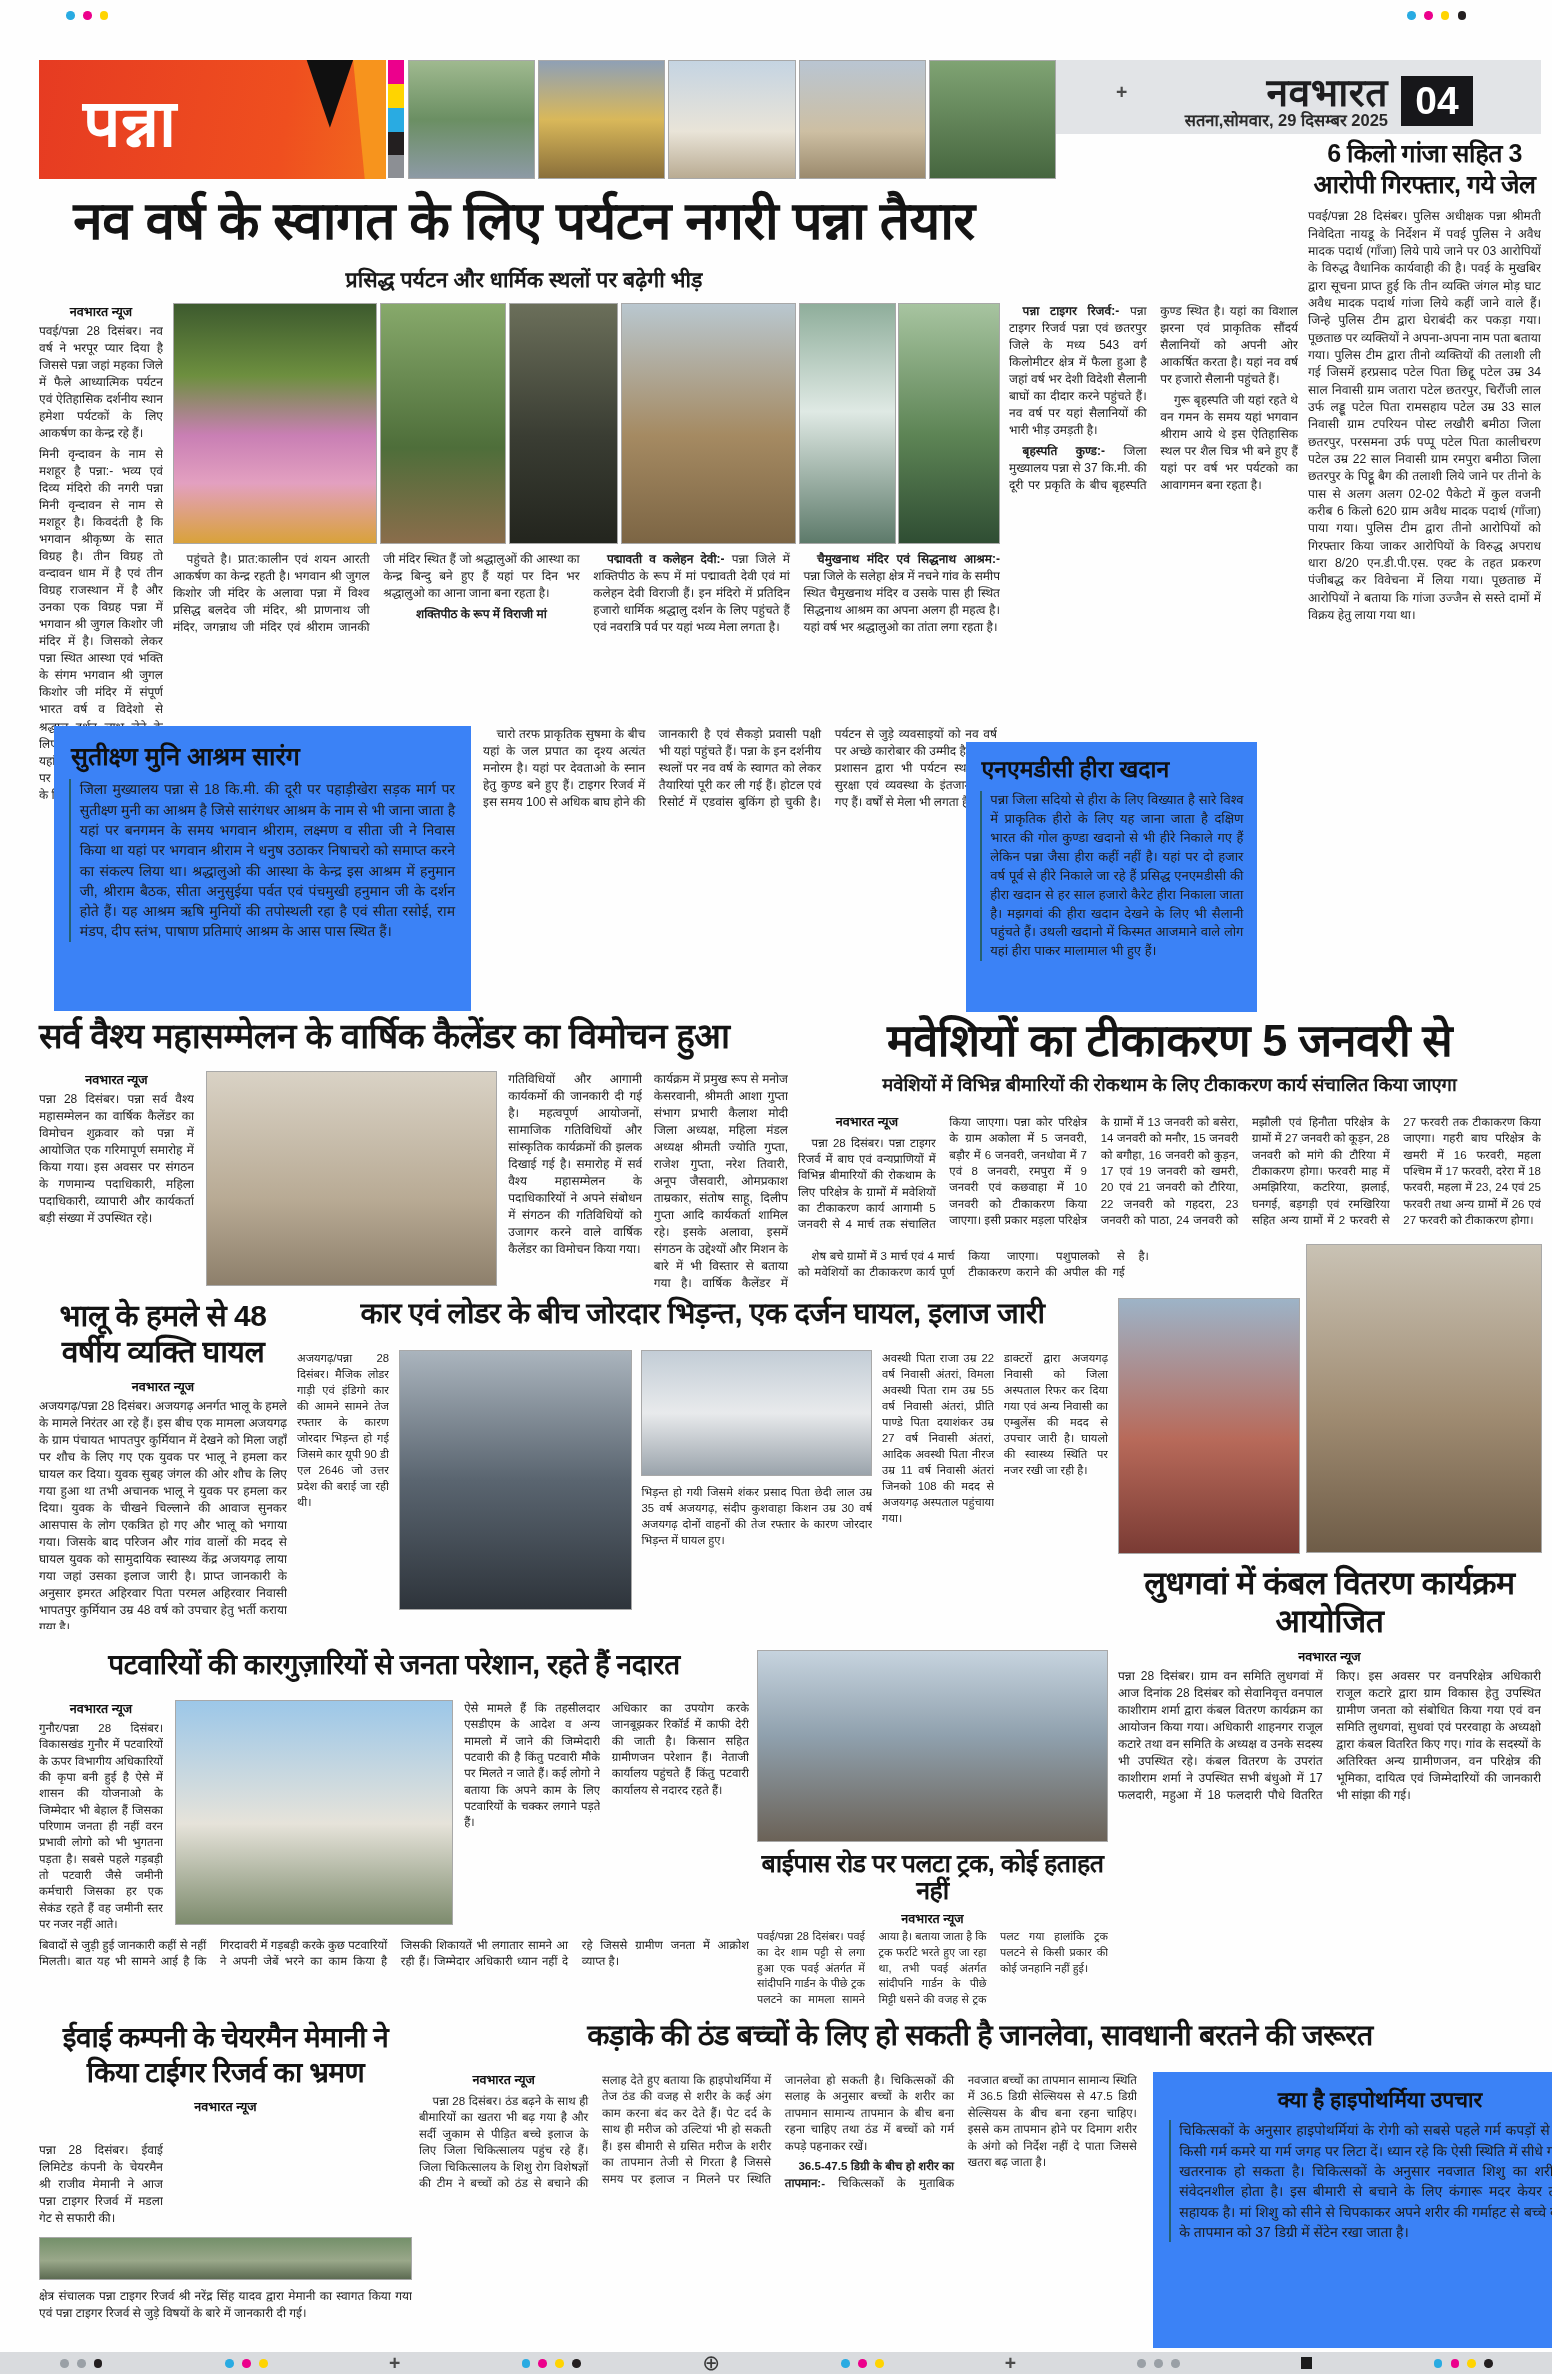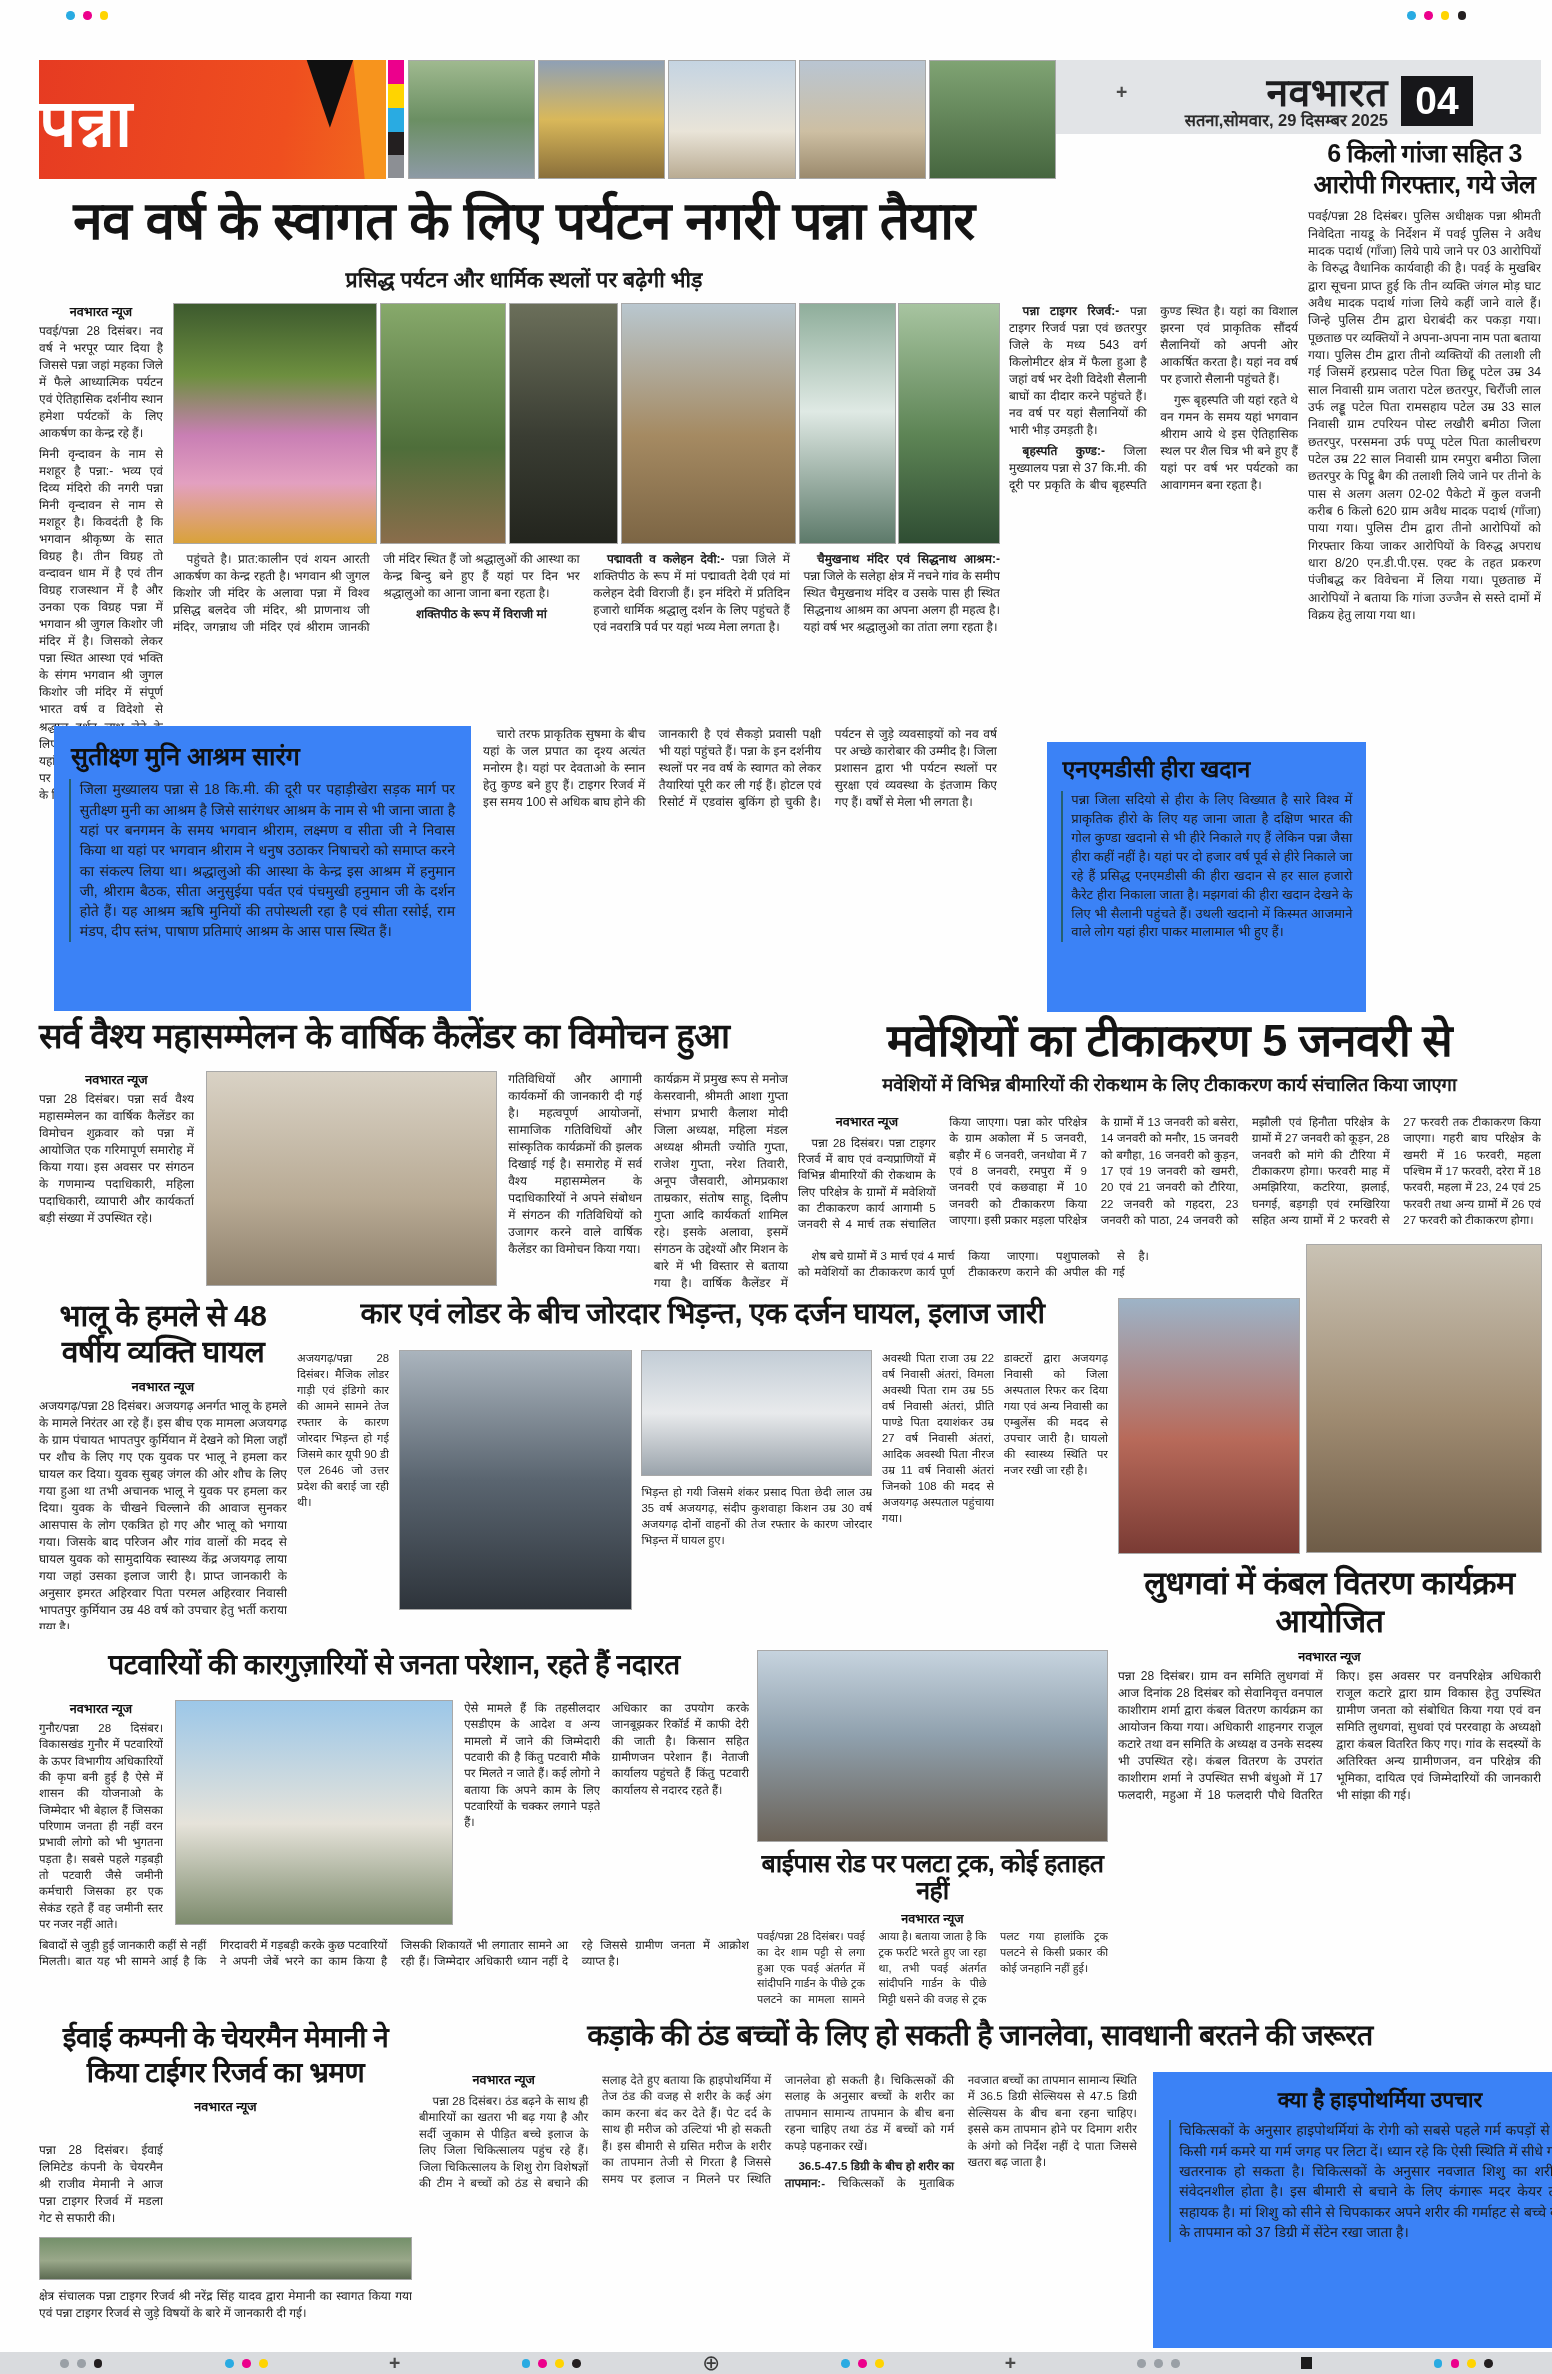--- a/index.html
+++ b/index.html
@@ -15,21 +15,21 @@
   .lead-in{font-weight:bold;}
   .cols2{column-count:2;column-gap:13.6px;}
   .cols3{column-count:3;column-gap:13.6px;}
   .cols4{column-count:4;column-gap:13.6px;}
   .cols5{column-count:5;column-gap:13.6px;}
   .ph{border:1px solid #a8a8a8;box-sizing:border-box;}
   .bluebox{background:#3b82f6;box-sizing:border-box;padding:11.6px 15.5px;}
   .bluebox .bb-title{font-size:25px;font-weight:800;color:#101010;margin:0 0 7.8px 1.9px;}
   .bluebox .bb-text{font-size:14px;line-height:1.45;text-align:justify;border-left:2.9px solid #256070;padding-left:8.7px;}
   .masthead{background:linear-gradient(100deg,#e63b22 0%,#ef4f1f 70%,#f26a1e 100%);display:flex;align-items:center;}
-  .masthead-title{color:#ffffff;font-size:66px;font-weight:800;letter-spacing:1px;}
+  .masthead-title{color:#ffffff;font-size:66px;font-weight:800;letter-spacing:1px;margin-left:44px;}
   .dot{display:inline-block;width:8.7px;height:8.7px;border-radius:50%;margin:0 1.9px;vertical-align:middle;}
   .d-c{background:#29abe2;} .d-m{background:#ec008c;} .d-y{background:#ffd400;}
   .d-k{background:#231f20;} .d-g{background:#9aa0a6;}
   .regplus{font-size:19.4px;color:#4a4a4a;font-weight:bold;}
   .regtarget{font-size:21.3px;color:#3a3a3a;}
   .sqk{display:inline-block;width:11.6px;height:11.6px;background:#1c1c1c;vertical-align:middle;}
   .footer-bar{background:#d9dbde;display:flex;align-items:center;justify-content:space-between;padding:0 58px;box-sizing:border-box;}
   .sub-bold{font-weight:bold;}
 </style>
 </head>
@@ -120,21 +120,21 @@
 
     <div class="abs bluebox clip" style="left:14.6px;top:423px;width:417px;height:285px;">
       <div class="bb-title">सुतीक्ष्ण मुनि आश्रम सारंग</div>
       <div class="bb-text">जिला मुख्यालय पन्ना से 18 कि.मी. की दूरी पर पहाड़ीखेरा सड़क मार्ग पर सुतीक्ष्ण मुनी का आश्रम है जिसे सारंगधर आश्रम के नाम से भी जाना जाता है यहां पर बनगमन के समय भगवान श्रीराम, लक्ष्मण व सीता जी ने निवास किया था यहां पर भगवान श्रीराम ने धनुष उठाकर निषाचरो को समाप्त करने का संकल्प लिया था। श्रद्धालुओ की आस्था के केन्द्र इस आश्रम में हनुमान जी, श्रीराम बैठक, सीता अनुसुईया पर्वत एवं पंचमुखी हनुमान जी के दर्शन होते हैं। यह आश्रम ऋषि मुनियों की तपोस्थली रहा है एवं सीता रसोई, राम मंडप, दीप स्तंभ, पाषाण प्रतिमाएं आश्रम के आस पास स्थित हैं।</div>
     </div>
 
     <div class="abs clip cols3 body-text" style="left:444px;top:423px;width:514px;height:285px;">
       <p>चारो तरफ प्राकृतिक सुषमा के बीच यहां के जल प्रपात का दृश्य अत्यंत मनोरम है। यहां पर देवताओ के स्नान हेतु कुण्ड बने हुए हैं। टाइगर रिजर्व में इस समय 100 से अधिक बाघ होने की जानकारी है एवं सैकड़ो प्रवासी पक्षी भी यहां पहुंचते हैं। पन्ना के इन दर्शनीय स्थलों पर नव वर्ष के स्वागत को लेकर तैयारियां पूरी कर ली गई हैं। होटल एवं रिसोर्ट में एडवांस बुकिंग हो चुकी है। पर्यटन से जुड़े व्यवसाइयों को नव वर्ष पर अच्छे कारोबार की उम्मीद है। जिला प्रशासन द्वारा भी पर्यटन स्थलों पर सुरक्षा एवं व्यवस्था के इंतजाम किए गए हैं। वर्षों से मेला भी लगता है।</p>
     </div>
 
-    <div class="abs bluebox clip" style="left:1008px;top:439px;width:319px;height:270px;padding:9.7px 13.6px;">
+    <div class="abs bluebox clip" style="left:927px;top:439px;width:291px;height:270px;padding:9.7px 13.6px;">
       <div class="bb-title" style="font-size:23px;">एनएमडीसी हीरा खदान</div>
       <div class="bb-text" style="font-size:13px;">पन्ना जिला सदियो से हीरा के लिए विख्यात है सारे विश्व में प्राकृतिक हीरो के लिए यह जाना जाता है दक्षिण भारत की गोल कुण्डा खदानो से भी हीरे निकाले गए हैं लेकिन पन्ना जैसा हीरा कहीं नहीं है। यहां पर दो हजार वर्ष पूर्व से हीरे निकाले जा रहे हैं प्रसिद्ध एनएमडीसी की हीरा खदान से हर साल हजारो कैरेट हीरा निकाला जाता है। मझगवां की हीरा खदान देखने के लिए भी सैलानी पहुंचते हैं। उथली खदानो में किस्मत आजमाने वाले लोग यहां हीरा पाकर मालामाल भी हुए हैं।</div>
     </div>
   </div>
 
   <div class="abs" style="left:39px;top:1017px;width:749px;height:278px;">
     <div class="headline" style="font-size:35px;">सर्व वैश्य महासम्मेलन के वार्षिक कैलेंडर का विमोचन हुआ</div>
     <div class="abs" style="left:0;top:54px;width:749px;height:219px;display:flex;gap:11.6px;">
       <div class="clip" style="width:155px;">
         <div class="byline">नवभारत न्यूज</div>

